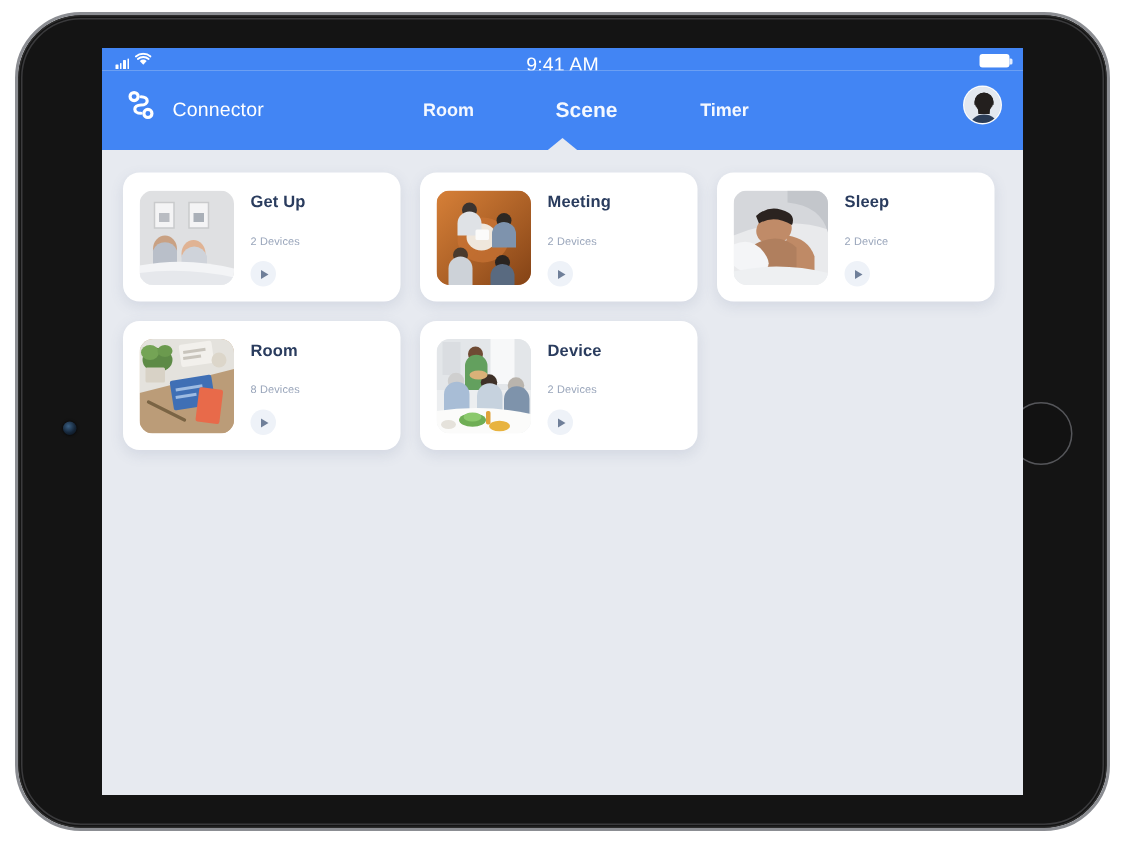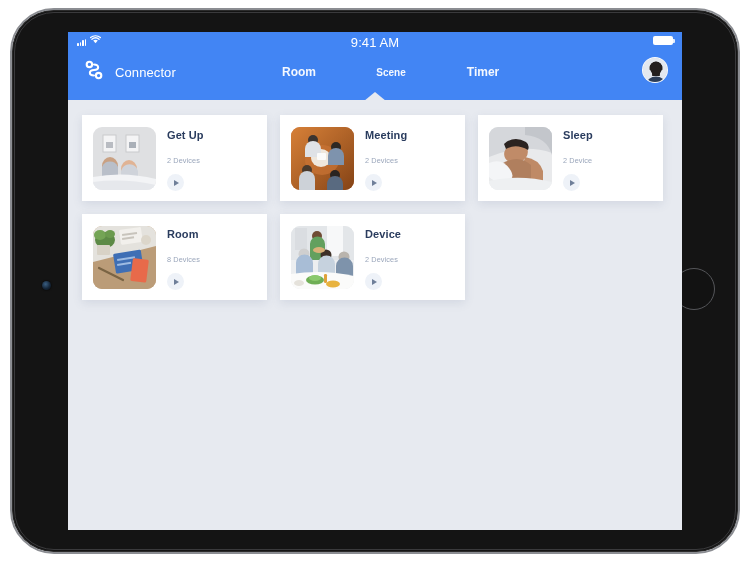--- a/index.html
+++ b/index.html
@@ -116,21 +116,21 @@
     position: absolute; left: 185px; top: 18px;
     display: flex; align-items: center;
   }
   .nav-tab {
     color: rgba(255,255,255,.94);
     font-size: 12px;
     text-align: center;
     cursor: pointer;
     font-weight: bold;
   }
-  .nav-tab.is-active { font-weight: bold; font-size: 10px; }
+  .nav-tab.is-active { font-weight: bold; font-size: 14px; }
   #nav-tab-room  { width: 92px; }
   #nav-tab-scene { width: 92px; }
   #nav-tab-timer { width: 92px; }
 
   #avatar {
     position: absolute; right: 14px; top: 10px;
     width: 26px; height: 26px;
     border-radius: 50%;
     border: 1.4px solid rgba(255,255,255,.92);
     overflow: hidden;
@@ -150,21 +150,21 @@
   #scene-grid {
     padding: 15px 14px;
     display: flex;
     flex-wrap: wrap;
     gap: 13px 13px;
   }
   .scene-card {
     width: 185px;
     height: 86px;
     background: #ffffff;
-    border-radius: 0;
+    border-radius: 11px;
     box-shadow: 0 3px 9px rgba(74,92,128,.13);
     display: flex;
     align-items: center;
     padding: 11px;
     cursor: pointer;
   }
   .scene-thumb {
     width: 63px; height: 63px;
     border-radius: 9px;
     flex: 0 0 auto;

